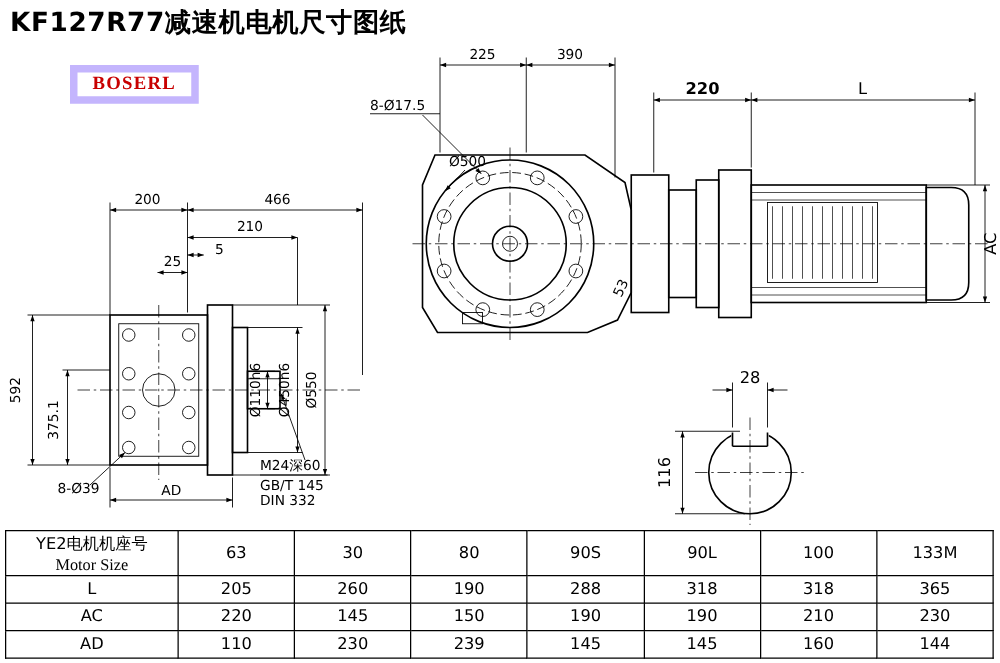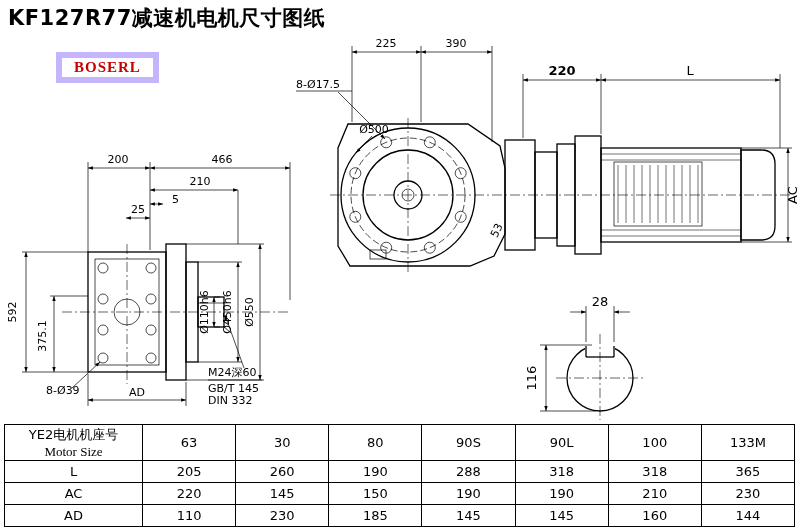--- a/index.html
+++ b/index.html
@@ -246,21 +246,21 @@
       <td>150</td>
       <td>190</td>
       <td>190</td>
       <td>210</td>
       <td>230</td>
     </tr>
     <tr class="row">
       <td>AD</td>
       <td>110</td>
       <td>230</td>
-      <td>185</td>
+      <td>239</td>
       <td>145</td>
       <td>145</td>
       <td>160</td>
       <td>144</td>
     </tr>
   </tbody>
     </table>
 </div>
 
 </body></html>

